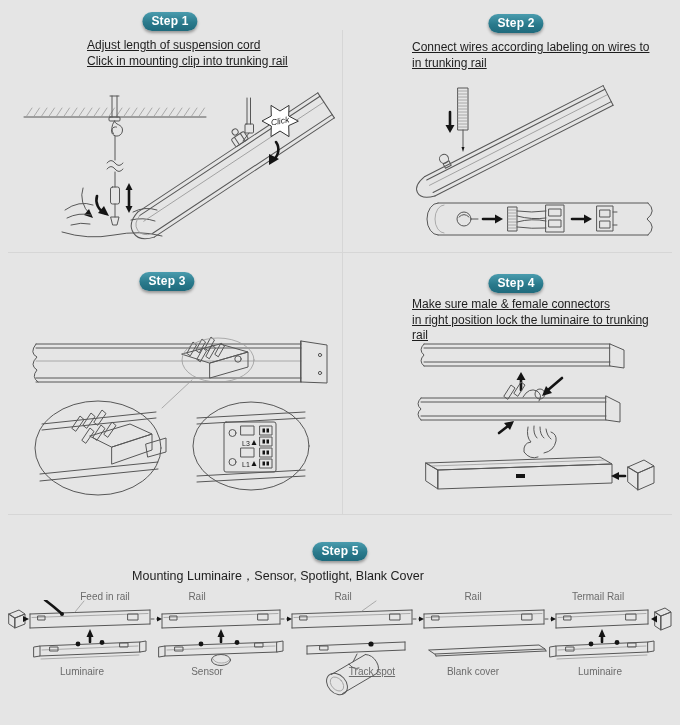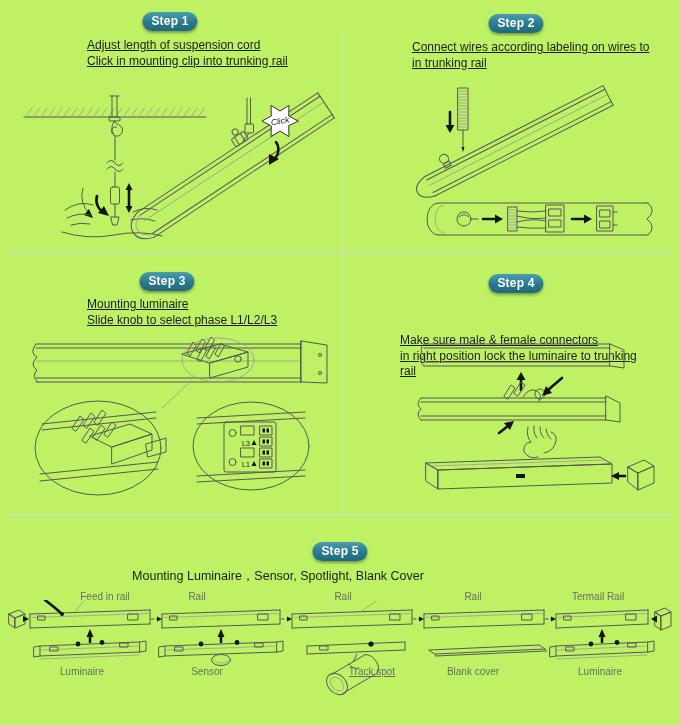--- a/index.html
+++ b/index.html
@@ -1,16 +1,16 @@
 <!DOCTYPE html>
 <html><head>
 <meta charset="utf-8">
 <style>
   html,body{margin:0;padding:0;background:#fff;}
-  .canvas{position:relative;width:680px;height:725px;background:#bef264;overflow:hidden;
+  .canvas{position:relative;width:680px;height:725px;background:#e5e5e5;overflow:hidden;
           font-family:"Liberation Sans",sans-serif;color:#1d1d1d;}
   .vdiv{position:absolute;width:1px;background:#d6d6d6;}
   .hdiv{position:absolute;height:1px;background:#d6d6d6;}
   .badge{position:absolute;transform:translateX(-50%);
          background:linear-gradient(180deg,#4a9cae 0%,#2a7a8c 55%,#1f6a7c 100%);
          color:#fff;font-size:12px;font-weight:bold;line-height:15px;
          padding:2px 9px;border-radius:10px;box-shadow:0 2px 3px rgba(0,0,0,.35);
          letter-spacing:.2px;white-space:nowrap;}
   .instr{position:absolute;font-size:12px;line-height:15.5px;color:#1d1d1d;white-space:nowrap;text-decoration:underline;}
   .title5{position:absolute;left:0;width:556px;text-align:center;font-size:12.5px;color:#1d1d1d;}
@@ -41,25 +41,21 @@
   <div class="badge" style="left:340px;top:542px;">Step 5</div>
 
   <div class="instr" style="left:87px;top:38px;">
     <div>Adjust length of suspension cord</div>
     <div>Click in mounting clip into trunking rail</div>
   </div>
   <div class="instr" style="left:412px;top:40px;">
     <div>Connect wires according labeling on wires to</div>
     <div>in trunking rail</div>
   </div>
-  <div class="instr" style="left:87px;top:297px;">
-    <div>Mounting luminaire</div>
-    <div>Slide knob to select phase L1/L2/L3</div>
-  </div>
-  <div class="instr" style="left:400px;top:297px;margin-top:36px;">
+  <div class="instr" style="left:412px;top:297px;">
     <div>Make sure male &amp; female connectors</div>
     <div>in right position lock the luminaire to trunking</div>
     <div>rail</div>
   </div>
   <div class="title5" style="top:568px;">Mounting Luminaire，Sensor, Spotlight, Blank Cover</div>
 
   <svg class="art" style="left:10px;top:84px;" width="325" height="168" viewBox="0 0 325 168">
     <g>
       <line x1="14" y1="33" x2="196" y2="33"></line>
       <path class="gray" d="M16,33l6,-9m1.5,9l6,-9m1.5,9l6,-9m1.5,9l6,-9m1.5,9l6,-9m1.5,9l6,-9m1.5,9l6,-9m1.5,9l6,-9m1.5,9l6,-9m1.5,9l6,-9m1.5,9l6,-9m1.5,9l6,-9m1.5,9l6,-9m1.5,9l6,-9m1.5,9l6,-9m1.5,9l6,-9m1.5,9l6,-9m1.5,9l6,-9m1.5,9l6,-9m1.5,9l6,-9m1.5,9l6,-9m1.5,9l6,-9m1.5,9l6,-9m1.5,9l6,-9"></path>

